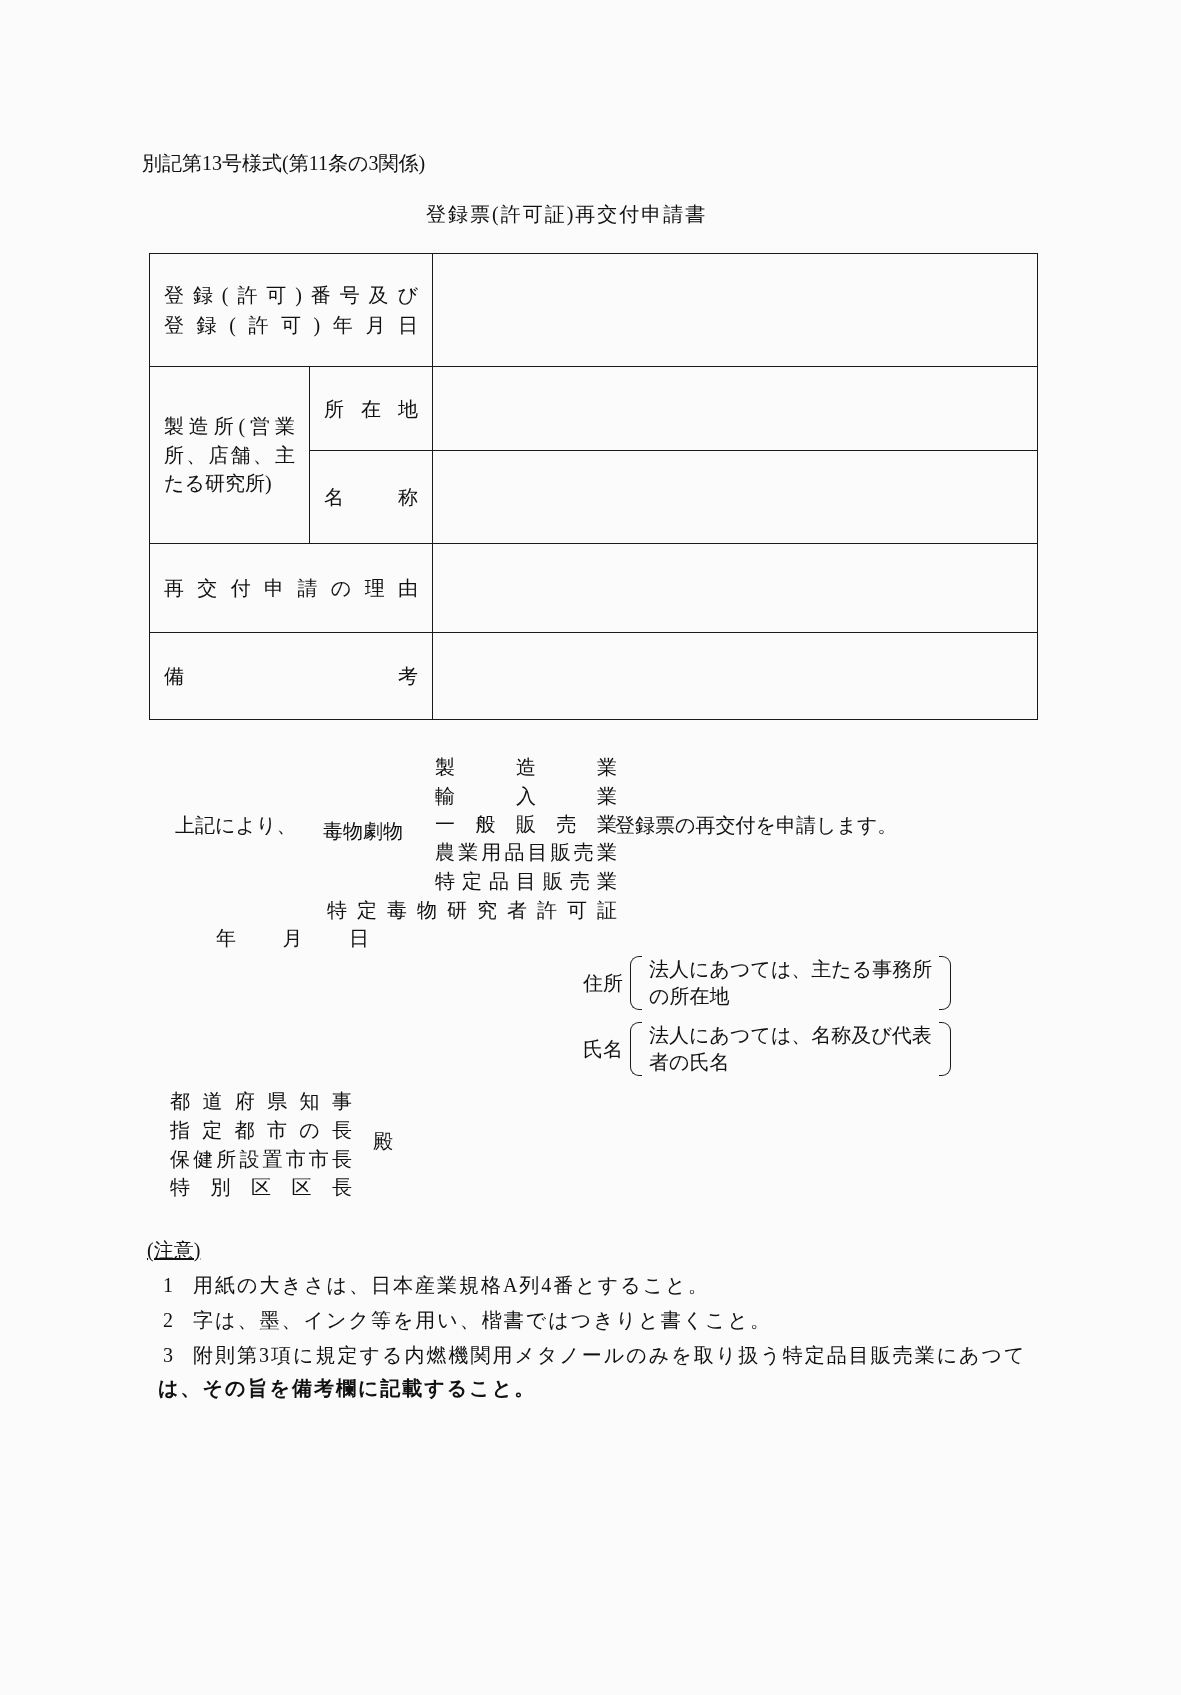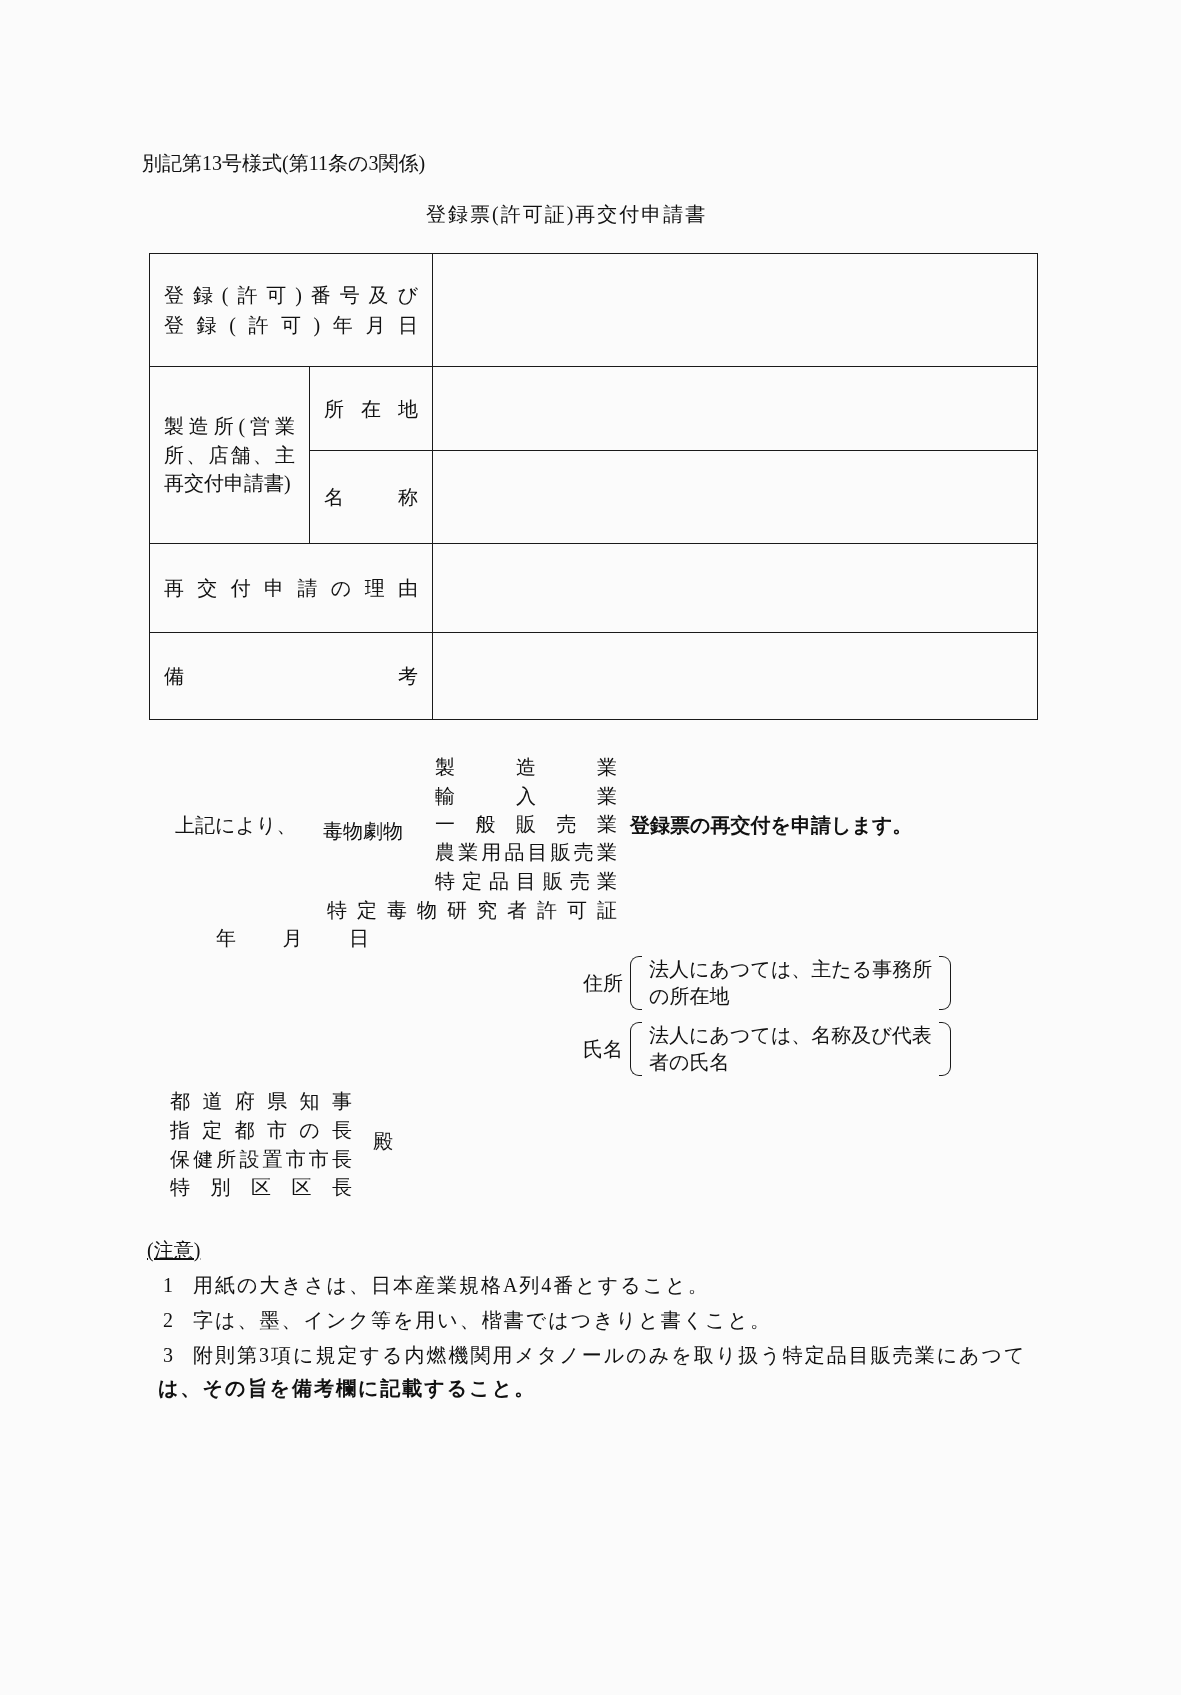--- a/index.html
+++ b/index.html
@@ -99,21 +99,21 @@
               <span>業</span>
             </div>
         <div class="fac-line jrow">
               <span>所</span>
               <span>、</span>
               <span>店</span>
               <span>舗</span>
               <span>、</span>
               <span>主</span>
             </div>
-        <div class="fac-line">再交付申請書)</div>
+        <div class="fac-line">たる研究所)</div>
       </td>
       <td>
         <div class="jrow">
               <span>所</span>
               <span>在</span>
               <span>地</span>
             </div>
       </td>
       <td></td>
     </tr>
@@ -188,21 +188,21 @@
         <span>目</span>
         <span>販</span>
         <span>売</span>
         <span>業</span>
       </div>
   </div>
 
   <div class="abs" style="left:0;top:812px;width:996px;height:26px;padding-left:7px;">
     <span class="abs" style="left:175px;top:0;">上記により、</span>
     <span class="abs" style="left:323px;top:6px;">毒物劇物</span>
-    <span class="abs" style="left:630px;top:0;font-weight:bold;">登録票の再交付を申請します。</span>
+    <span class="abs" style="left:615px;top:0;">登録票の再交付を申請します。</span>
   </div>
 
   <div class="abs jrow" style="left:327px;top:897px;width:290px;">
       <span>特</span>
       <span>定</span>
       <span>毒</span>
       <span>物</span>
       <span>研</span>
       <span>究</span>
       <span>者</span>

